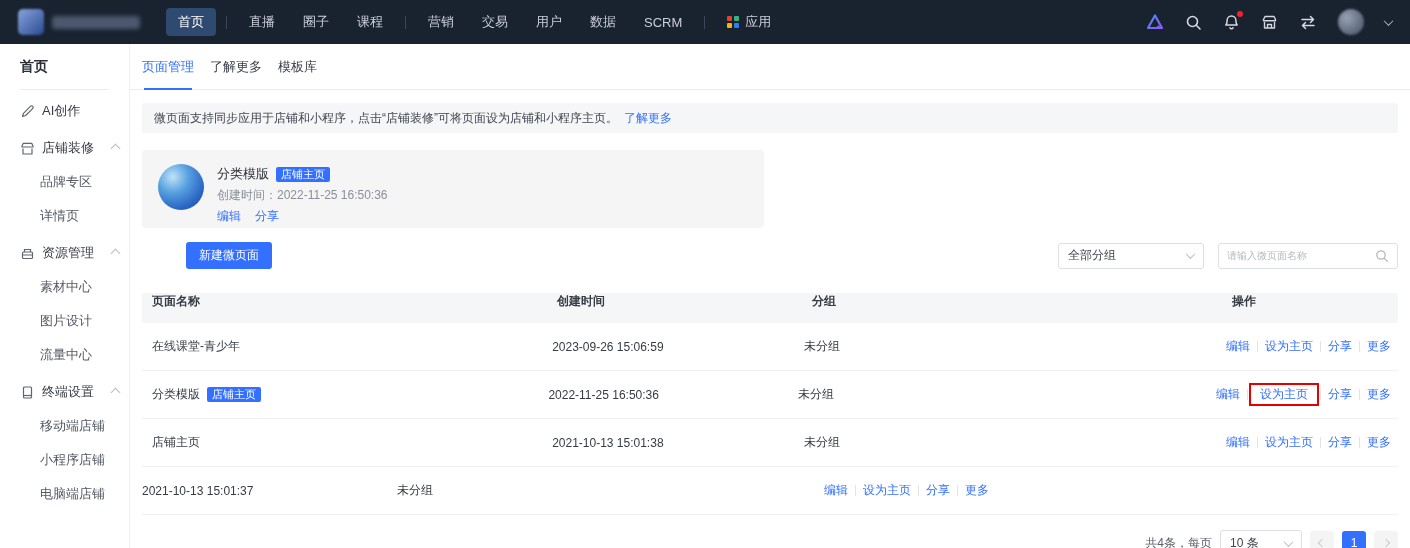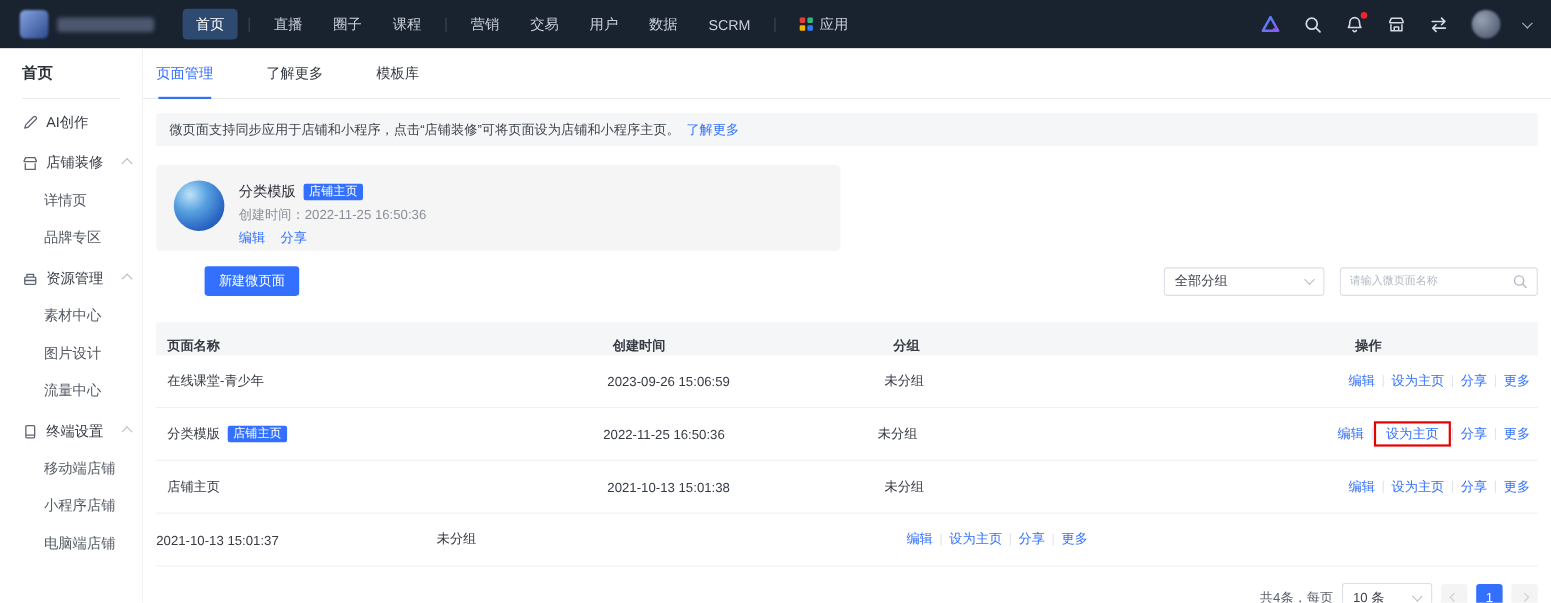--- a/index.html
+++ b/index.html
@@ -37,21 +37,21 @@
   .sb-item, .sb-group { display:flex; align-items:center; gap:7px; padding:8px 10px 8px 20px; font-size:13px; color:#363b44; cursor:pointer; }
   .sb-group { margin-top:3px; }
   .sb-group .chev { margin-left:auto; }
   .sb-ico { width:15px; height:15px; flex:0 0 15px; display:flex; align-items:center; }
   .sb-sub { padding:8px 0 8px 40px; font-size:13px; color:#545a64; cursor:pointer; }
   .sb-sub span { padding:2px 5px; border-radius:2px; margin-left:-5px; }
   .sb-sub.active span { background:#e8f1ff; color:#3370ff; }
 
   
   .main { position:absolute; left:130px; top:44px; width:1280px; height:504px; background:#fff; }
-  .tabs { display:flex; gap:48px; padding:0 12px; height:46px; align-items:center; border-bottom:1px solid #e9ecf0; }
+  .tabs { display:flex; gap:16px; padding:0 12px; height:46px; align-items:center; border-bottom:1px solid #e9ecf0; }
   .tab { font-size:13px; color:#363b44; height:46px; line-height:46px; position:relative; cursor:pointer; }
   .tab.active { color:#3370ff; }
   .tab.active::after { content:""; position:absolute; left:2px; right:2px; bottom:0; height:2px; background:#3370ff; }
 
   .notice { margin:13px 12px 0 12px; background:#f5f6f7; height:30px; display:flex; align-items:center; padding:0 12px; border-radius:2px; color:#40454e; }
   .notice a { color:#3370ff; margin-left:6px; }
 
   .home-card { margin:17px 0 0 12px; width:622px; height:78px; background:#f5f5f6; border-radius:4px; display:flex; padding:14px 16px; gap:13px; }
   .planet { width:46px; height:46px; border-radius:50%; background:radial-gradient(circle at 32% 28%,#bfe3f7 0%,#57a0e0 35%,#2b66c4 70%,#174a9b 100%); flex:0 0 46px; }
   .card-info { display:flex; flex-direction:column; gap:4px; padding-top:1px; }
@@ -65,21 +65,21 @@
   .toolbar { margin:14px 12px 0 12px; display:flex; align-items:center;padding-left:44px; }
   .btn-primary { background:#3370ff; color:#fff; font-size:12px; height:27px; padding:0 13px; border-radius:3px; border:none; cursor:pointer; font-family:inherit; }
   .toolbar-right { margin-left:auto; display:flex; gap:14px; }
   .select-box { width:146px; height:26px; border:1px solid #dcdfe6; border-radius:3px; display:flex; align-items:center; padding:0 9px; color:#40454e; background:#fff; cursor:pointer; }
   .select-box .chev { margin-left:auto; }
   .search-box { width:180px; height:26px; border:1px solid #dcdfe6; border-radius:3px; display:flex; align-items:center; padding:0 8px; background:#fff; }
   .search-box input { border:none; outline:none; flex:1; font-size:10px; color:#404040; background:transparent; font-family:inherit; min-width:0; }
   .search-box input::placeholder { color:#b4b9c2; }
 
   .table { margin:11px 12px 0 12px; }
-  .thead { display:flex; align-items:flex-end; background:#f5f6f7; height:30px; font-weight:bold; color:#363b44;margin-top:24px; }
+  .thead { display:flex; align-items:flex-start; background:#f5f6f7; height:30px; font-weight:bold; color:#363b44;margin-top:24px; }
   .trow { display:flex; align-items:center; height:48px; border-bottom:1px solid #eef0f3; color:#363b44; }
   .col-name { width:415px; padding-left:10px; display:flex; align-items:center; }
   .col-time { width:255px; }
   .col-group { width:420px; }
   .col-action { flex:1; display:flex; align-items:center; }
   .act { color:#3370ff; padding:0 7px; cursor:pointer; white-space:nowrap; }
   .act-sep { width:1px; height:11px; background:#e1e5ea; }
   .red-box { display:inline-flex; border:2px solid #e60000; padding:1px 2px; margin:0 1px; }
 
   .pagination { display:flex; align-items:center; justify-content:flex-end; margin:15px 12px 0 0; gap:8px; color:#5c626c; }
@@ -180,22 +180,22 @@
 
   <div class="sb-group">
     <span class="sb-ico">
       <svg class="ico" width="15" height="15" viewBox="0 0 15 15">
         <path d="M2 5 L3.3 2.3 h8.4 L13 5 v1 h-11z M3 7.5 V13 h9 V7.5" fill="none" stroke="#5f6673" stroke-width="1.2" stroke-linejoin="round"></path>
       </svg>
     </span>
     <span>店铺装修</span>
     <span class="chev up gray"></span>
   </div>
+  <div class="sb-sub"><span>品牌专区</span></div>
   <div class="sb-sub"><span>详情页</span></div>
-  <div class="sb-sub"><span>品牌专区</span></div>
 
   <div class="sb-group">
     <span class="sb-ico">
       <svg class="ico" width="15" height="15" viewBox="0 0 15 15">
         <rect x="2.5" y="6" width="10" height="6.5" rx="1" fill="none" stroke="#5f6673" stroke-width="1.2"></rect>
         <path d="M4.5 6 V3.5 h6 V6 M2.5 9 h10" fill="none" stroke="#5f6673" stroke-width="1.2"></path>
       </svg>
     </span>
     <span>资源管理</span>
     <span class="chev up gray"></span>

